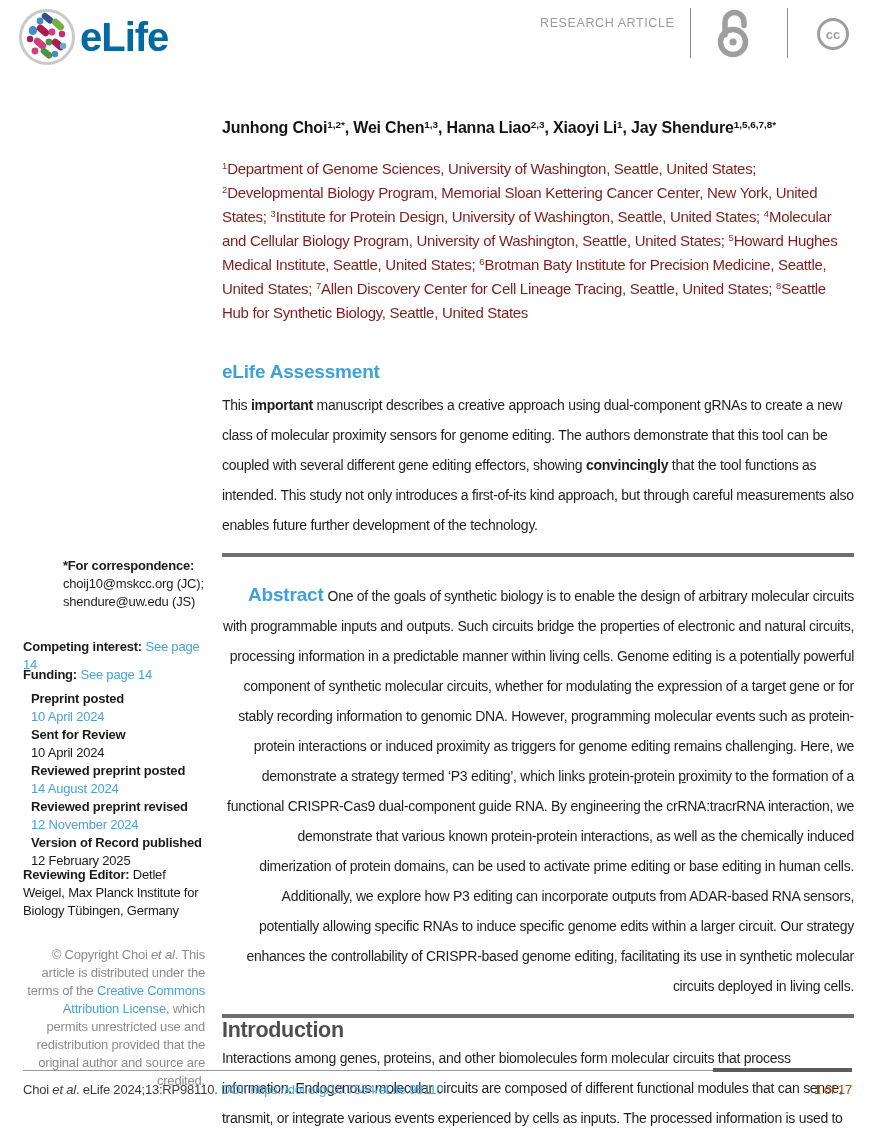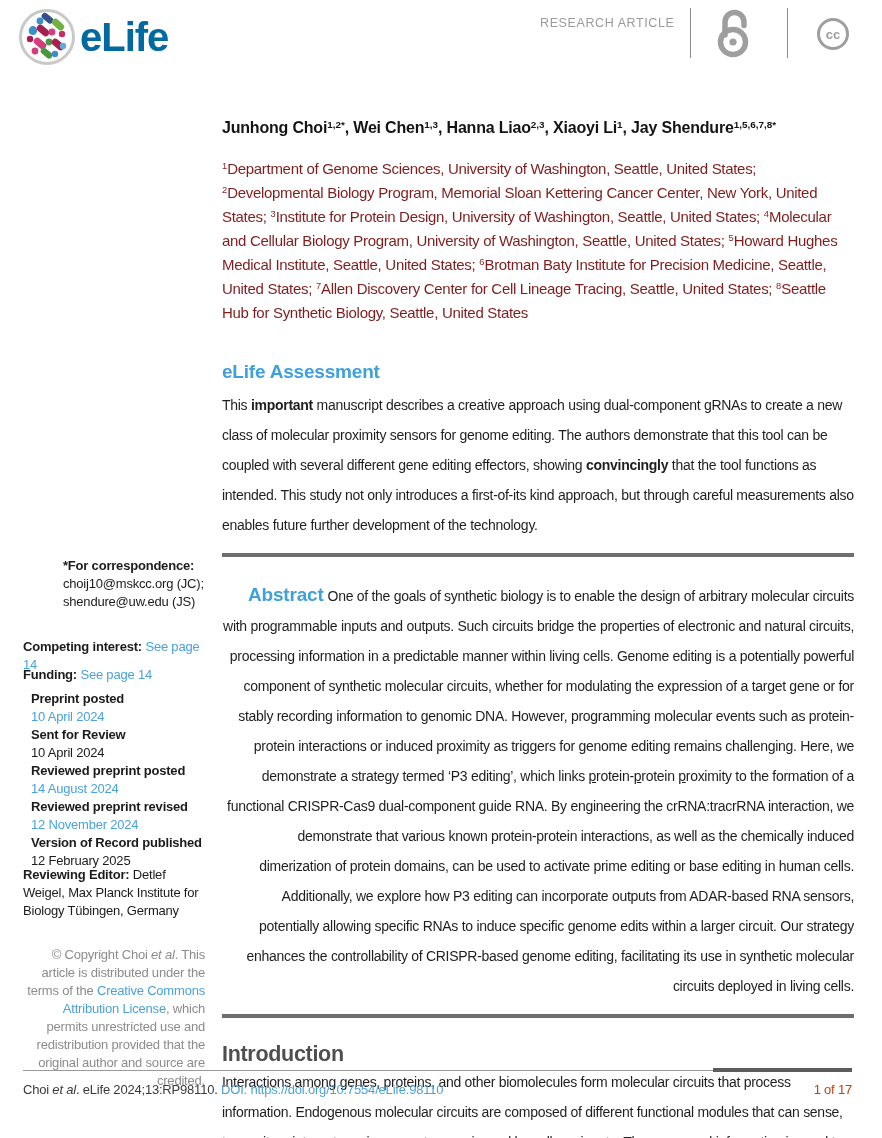--- a/index.html
+++ b/index.html
@@ -25,21 +25,21 @@
   h1.title { font-size:28.5px; line-height:38px; font-weight:bold; color:#2c3b81; letter-spacing:-0.2px; }
   .authors { margin-top:15px; font-size:16px; font-weight:bold; color:#141414; letter-spacing:-0.2px; }
   .affils { margin-top:21px; font-size:15px; line-height:21px; letter-spacing:-0.3px; color:#7f1d1d; }
   .assess { margin-top:38px; }
   .sec-head-blue { font-size:19px; font-weight:bold; color:#3fa0da; letter-spacing:-0.2px; }
   .body-text { font-size:14px; line-height:30px; letter-spacing:-0.28px; color:#1e1e1e; }
   .assess .body-text { margin-top:7px; }
   .hbar { height:4px; background:#6f6f6f; margin-top:13px; }
   .abstract { margin-top:23px;text-align:right; }
   .inline-head { font-size:19px; font-weight:bold; color:#3fa0da; letter-spacing:-0.2px; margin-right:4px; }
-  .intro-head { margin-top:24px; font-size:21.5px; font-weight:bold; color:#4e4e4e; letter-spacing:-0.3px; }
+  .intro-head { font-size:21.5px; font-weight:bold; color:#4e4e4e; letter-spacing:-0.3px; }
   .intro-body { }
 
   
   .rt-b { font-weight:bold; }
   .rt-i { font-style:italic; }
   .rt-u { text-decoration:underline; }
   .rt-sup { font-size:0.62em; position:relative; top:-0.52em; letter-spacing:0; }
   .rt-link { color:#4aa2da; cursor:pointer; }
   .rt-cite { font-weight:bold; font-style:italic; color:#6a6a6a; }
 

